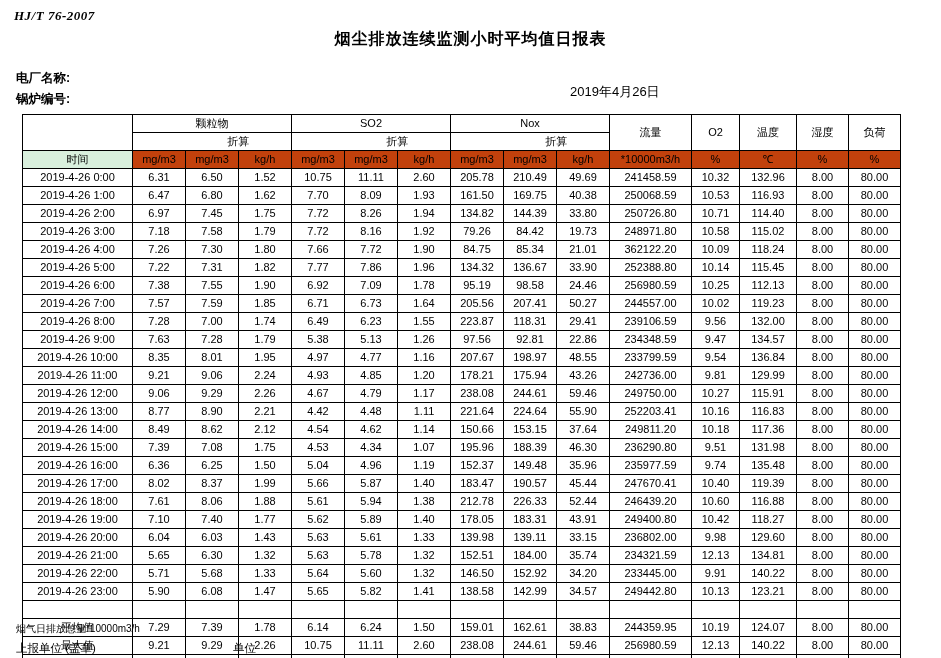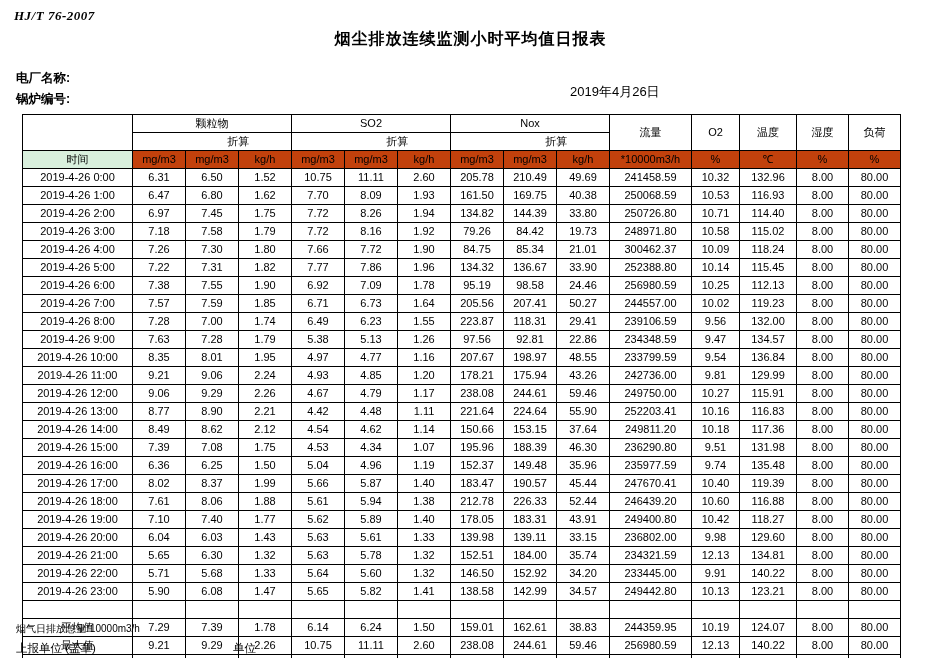--- a/index.html
+++ b/index.html
@@ -241,21 +241,21 @@
         <td class="time-cell">2019-4-26 4:00</td>
         <td class="num">7.26</td>
         <td class="num">7.30</td>
         <td class="num">1.80</td>
         <td class="num">7.66</td>
         <td class="num">7.72</td>
         <td class="num">1.90</td>
         <td class="num">84.75</td>
         <td class="num">85.34</td>
         <td class="num">21.01</td>
-        <td class="num">300462.37</td>
+        <td class="num">362122.20</td>
         <td class="num">10.09</td>
         <td class="num">118.24</td>
         <td class="num">8.00</td>
         <td class="num">80.00</td>
       </tr>
       <tr>
         <td class="time-cell">2019-4-26 5:00</td>
         <td class="num">7.22</td>
         <td class="num">7.31</td>
         <td class="num">1.82</td>

